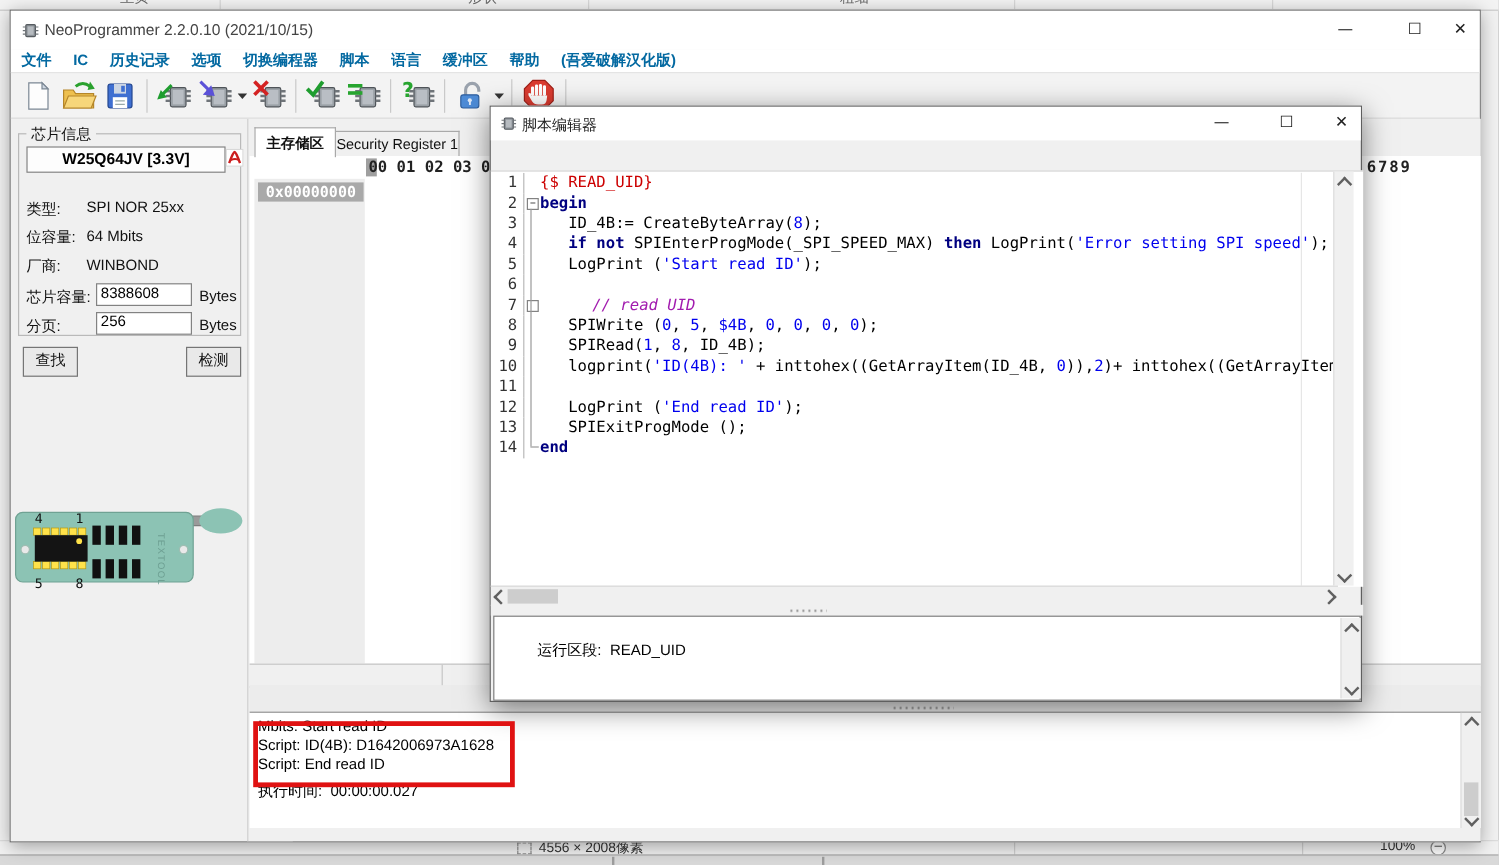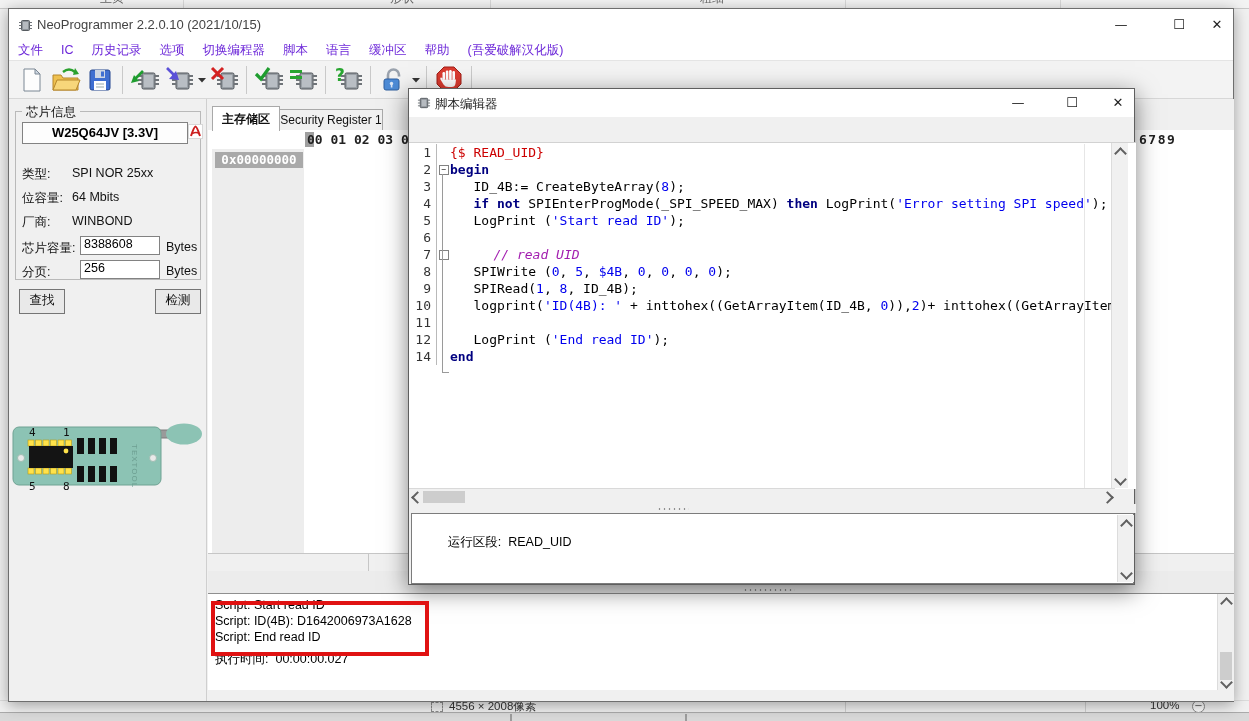--- a/index.html
+++ b/index.html
@@ -19,21 +19,21 @@
   .bg-minus{position:absolute;left:1192px;top:-1px;width:11px;height:11px;border:1px solid #8a8a8a;border-radius:50%;
     font:10px/10px "DejaVu Sans",sans-serif;text-align:center;color:#555;background:#fdfdfd;}
   #bg-taskstrip{position:absolute;left:0;top:12px;width:1249px;height:9px;background:#d9d9d9;border-top:1px solid #ababab;}
   .task-tick{position:absolute;top:1px;width:2px;height:8px;background:#9d9d9d;}
   
   #main-window{left:8px;top:8px;width:1224px;height:692px;background:#f0f0f0;border:1px solid #6e6e6e;
     box-shadow:0 3px 14px rgba(0,0,0,.35);}
   #titlebar{position:absolute;left:0;top:0;width:100%;height:32px;background:#ffffff;}
   #title-text{position:absolute;left:28px;top:8px;font-size:13px;color:#444;}
   .winctl{position:absolute;top:6px;width:30px;height:20px;text-align:center;font:13px/20px "DejaVu Sans",sans-serif;color:#222;cursor:default;}
-  #menubar{position:absolute;left:0;top:32px;width:100%;height:19px;background:#ffffff;font-size:12.5px;color:#6d28d9;}
+  #menubar{position:absolute;left:0;top:32px;width:100%;height:19px;background:#ffffff;font-size:12.5px;color:#0369a1;font-weight:bold;}
   .menu-item{display:inline-block;padding:1px 9px;}
   #toolbar{position:absolute;left:0;top:51px;width:100%;height:39px;background:#f3f3f3;border-top:1px solid #e4e4e4;border-bottom:1px solid #d7d7d7;
     display:flex;align-items:center;padding-left:6px;box-sizing:border-box;}
   .tb-btn{width:32px;height:32px;display:flex;align-items:center;justify-content:center;margin:0 1px;}
   .tb-caret{width:11px;height:32px;display:flex;align-items:center;justify-content:center;}
   .tb-sep{width:1px;height:28px;background:#c9c9c9;margin:0 5px;}
   
   #left-panel{position:absolute;left:0;top:90px;width:197px;height:602px;background:#f0f0f0;padding-left:38px;}
   #chip-group{position:absolute;left:6px;top:12px;width:184px;height:167px;border:1px solid #b9b9b9;}
   #chip-group-title{position:absolute;left:6px;top:-8px;background:#f0f0f0;padding:0 4px;font-size:12.5px;color:#111;}
@@ -383,21 +383,21 @@
       <div id="hex-gutter"></div>
       <div id="hex-addr0">0x00000000</div>
       <div id="strip1">
           <span id="strip1-div"></span>
         </div>
       <div id="strip2"></div>
       <div id="main-splitter-dots" class="dots"></div>
 
       <div id="log-area">
         <div id="log-lines">
-            <div class="log-line" style="top: 4px;">Script: Start read ID</div>
+            <div class="log-line" style="top: 4px;">Mbits: Start read ID</div>
             <div class="log-line" style="top: 20px;">Script: ID(4B): D1642006973A1628</div>
             <div class="log-line" style="top: 36px;">Script: End read ID</div>
           </div>
         <div id="exec-line">
           <span>执行时间:</span>&nbsp;&nbsp;<span>00:00:00.027</span>
         </div>
         <div class="vscroll" style="left:1009px;top:0;height:96px">
           <span class="chev up" style="left:4px;top:5px"></span>
           <span class="thumb" style="top:58px;height:28px"></span>
           <span class="chev down" style="left:4px;top:84px"></span>
@@ -433,20 +433,21 @@
           <div class="code-row"><span class="ln">3</span><span class="fold"></span><span class="code-text"><span class="tok-p">   ID_4B:= CreateByteArray(</span><span class="tok-n">8</span><span class="tok-p">);</span></span></div>
           <div class="code-row"><span class="ln">4</span><span class="fold"></span><span class="code-text"><span class="tok-p">   </span><span class="tok-k">if</span><span class="tok-p"> </span><span class="tok-k">not</span><span class="tok-p"> SPIEnterProgMode(_SPI_SPEED_MAX) </span><span class="tok-k">then</span><span class="tok-p"> LogPrint(</span><span class="tok-s">'Error setting SPI speed'</span><span class="tok-p">);</span></span></div>
           <div class="code-row"><span class="ln">5</span><span class="fold"></span><span class="code-text"><span class="tok-p">   LogPrint (</span><span class="tok-s">'Start read ID'</span><span class="tok-p">);</span></span></div>
           <div class="code-row"><span class="ln">6</span><span class="fold"></span><span class="code-text"></span></div>
           <div class="code-row"><span class="ln">7</span><span class="fold"><span class="fbox"></span></span><span class="code-text"><span class="tok-c">   // read UID</span></span></div>
           <div class="code-row"><span class="ln">8</span><span class="fold"></span><span class="code-text"><span class="tok-p">   SPIWrite (</span><span class="tok-n">0</span><span class="tok-p">, </span><span class="tok-n">5</span><span class="tok-p">, </span><span class="tok-n">$4B</span><span class="tok-p">, </span><span class="tok-n">0</span><span class="tok-p">, </span><span class="tok-n">0</span><span class="tok-p">, </span><span class="tok-n">0</span><span class="tok-p">, </span><span class="tok-n">0</span><span class="tok-p">);</span></span></div>
           <div class="code-row"><span class="ln">9</span><span class="fold"></span><span class="code-text"><span class="tok-p">   SPIRead(</span><span class="tok-n">1</span><span class="tok-p">, </span><span class="tok-n">8</span><span class="tok-p">, ID_4B);</span></span></div>
           <div class="code-row"><span class="ln">10</span><span class="fold"></span><span class="code-text"><span class="tok-p">   logprint(</span><span class="tok-s">'ID(4B): '</span><span class="tok-p"> + inttohex((GetArrayItem(ID_4B, </span><span class="tok-n">0</span><span class="tok-p">)),</span><span class="tok-n">2</span><span class="tok-p">)+ inttohex((GetArrayItem</span></span></div>
           <div class="code-row"><span class="ln">11</span><span class="fold"></span><span class="code-text"></span></div>
           <div class="code-row"><span class="ln">12</span><span class="fold"></span><span class="code-text"><span class="tok-p">   LogPrint (</span><span class="tok-s">'End read ID'</span><span class="tok-p">);</span></span></div>
+          <div class="code-row"><span class="ln">13</span><span class="fold"></span><span class="code-text"><span class="tok-p">   SPIExitProgMode ();</span></span></div>
           <div class="code-row"><span class="ln">14</span><span class="fold"></span><span class="code-text"><span class="tok-k">end</span></span></div>
         </div>
       <div id="fold-vline"></div>
       <div id="fold-tick"></div>
       <div id="code-marginline"></div>
     </div>
     <div class="vscroll" id="code-vscroll">
       <span class="chev up" style="left:4px;top:6px"></span>
       <span class="chev down" style="left:4px;top:332px"></span>
     </div>

